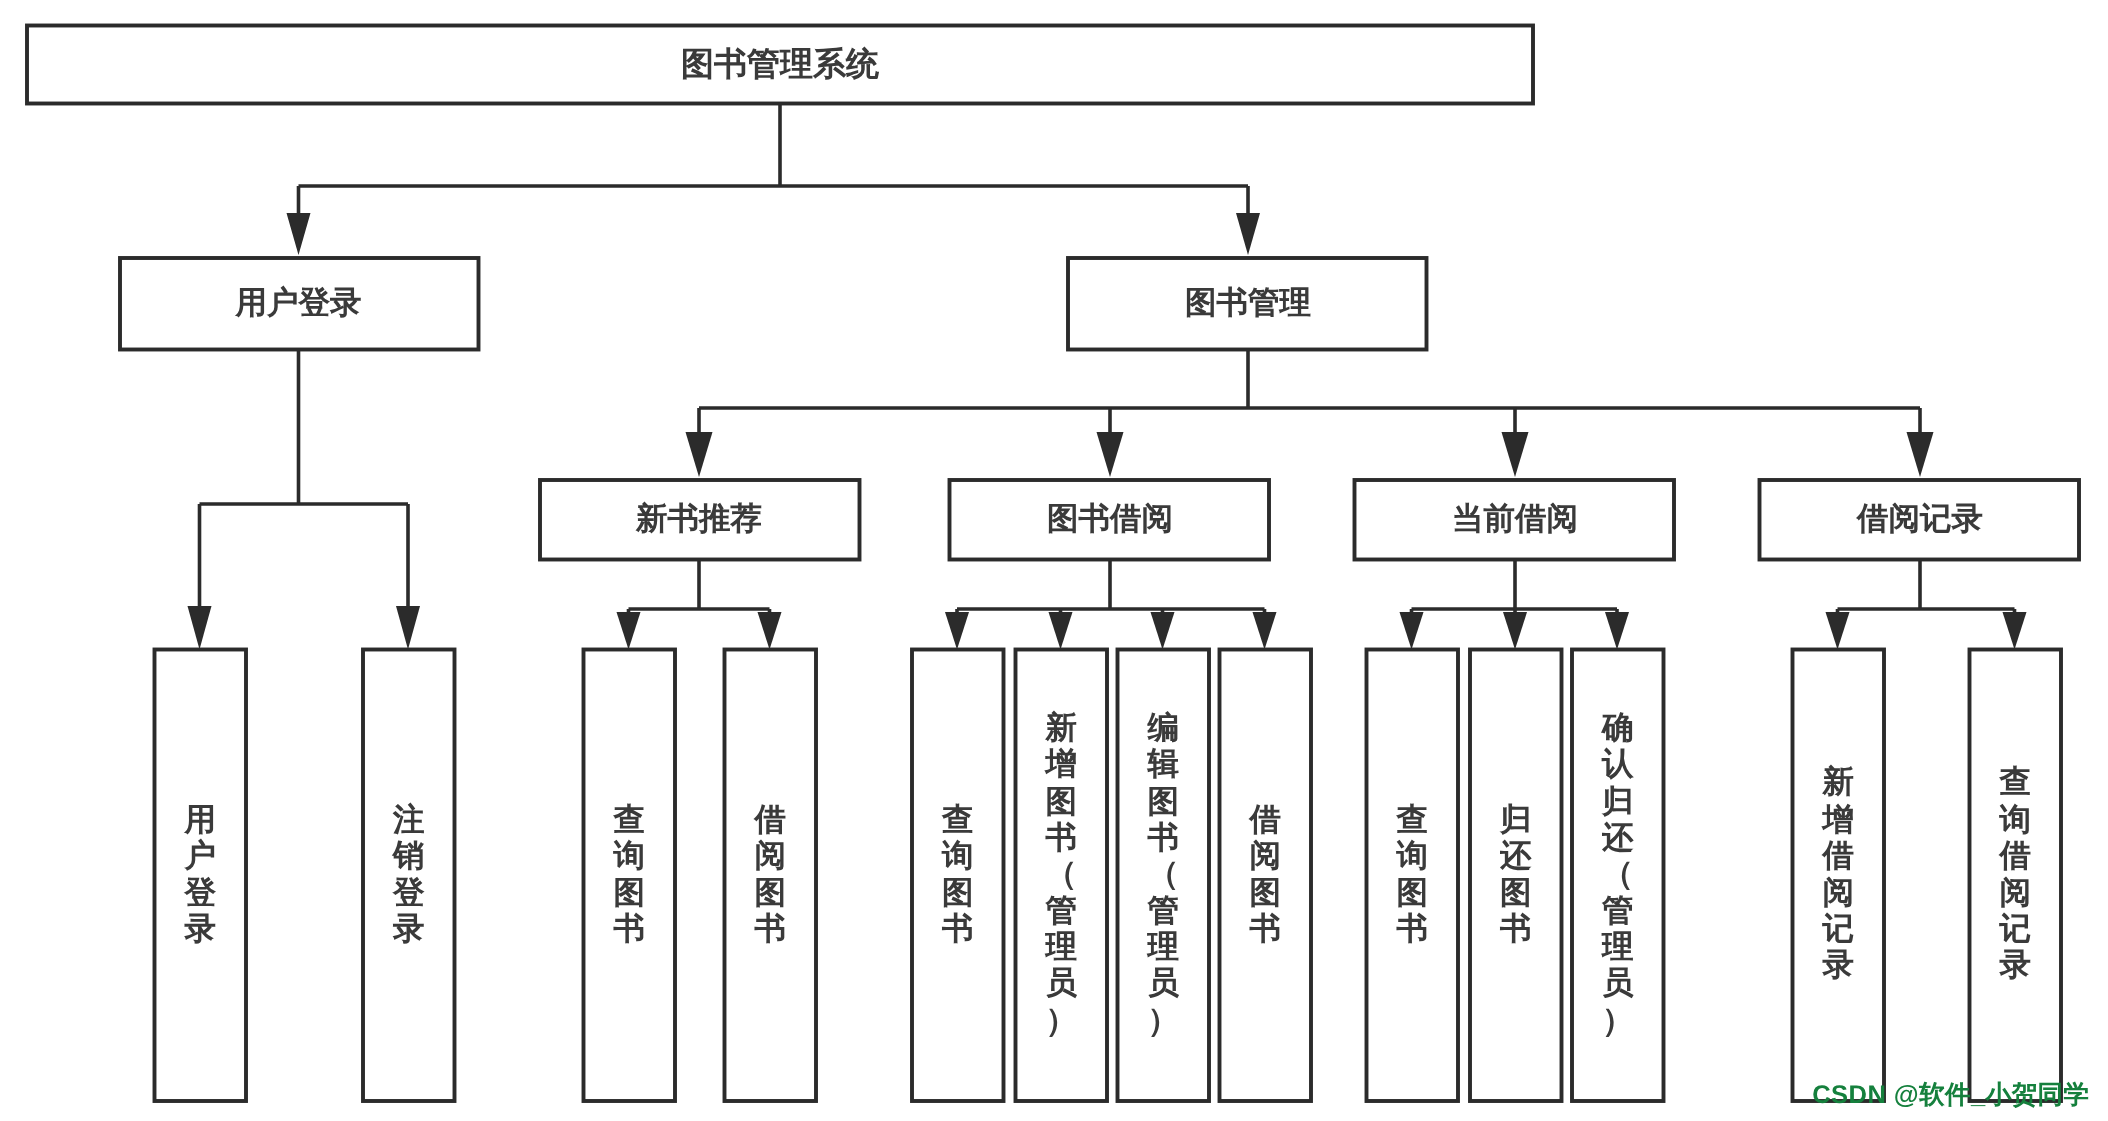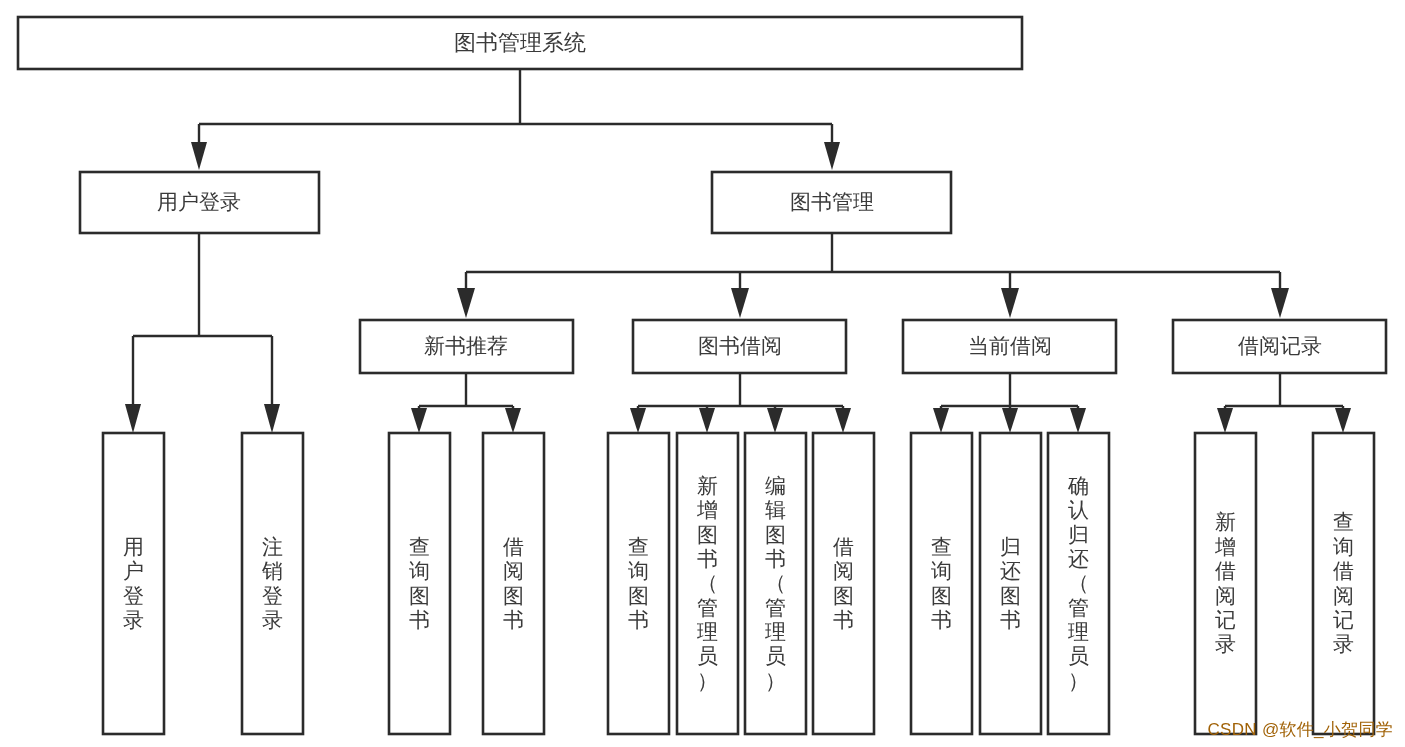--- a/index.html
+++ b/index.html
@@ -11,20 +11,21 @@
     width: 1405px;
     height: 747px;
     font-family: "Liberation Sans", "DejaVu Sans", sans-serif;
     overflow: hidden;
   }
   #diagram-root {
     position: relative;
     width: 1405px;
     height: 747px;
     background: #ffffff;
+    font-weight: bold;
   }
   svg.canvas {
     position: absolute;
     left: 0;
     top: 0;
     width: 1405px;
     height: 747px;
   }
   .node-box {
     fill: #ffffff;
@@ -68,21 +69,21 @@
   }
   .vlabel span {
     display: block;
   }
   .watermark {
     position: absolute;
     right: 12px;
     bottom: 6px;
     font-family: "Liberation Sans", "DejaVu Sans", sans-serif;
     font-size: 17px;
-    color: #a16207;
+    color: #15803d;
     letter-spacing: 0.3px;
     white-space: nowrap;
   }
 </style>
 </head>
 <body>
 
 <div id="diagram-root">
 
   <svg class="canvas" viewBox="0 0 1405 747" xmlns="http://www.w3.org/2000/svg">

